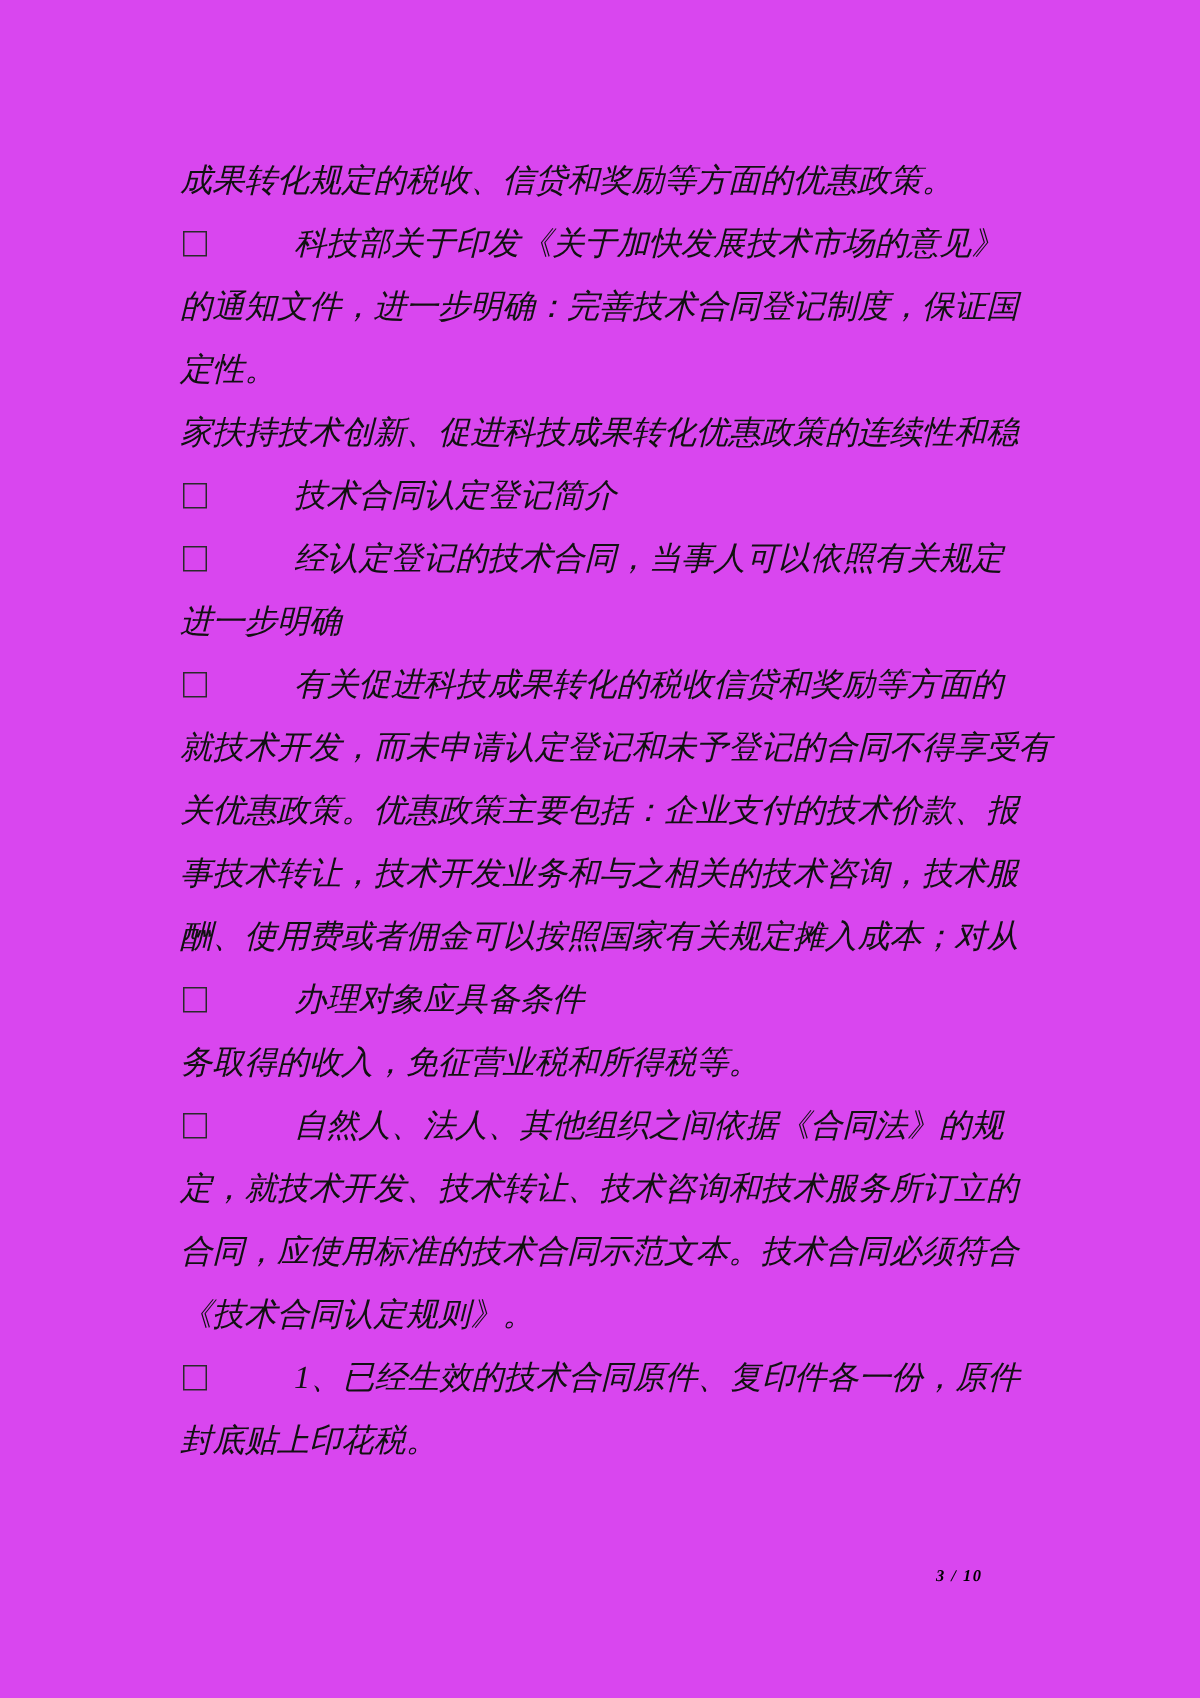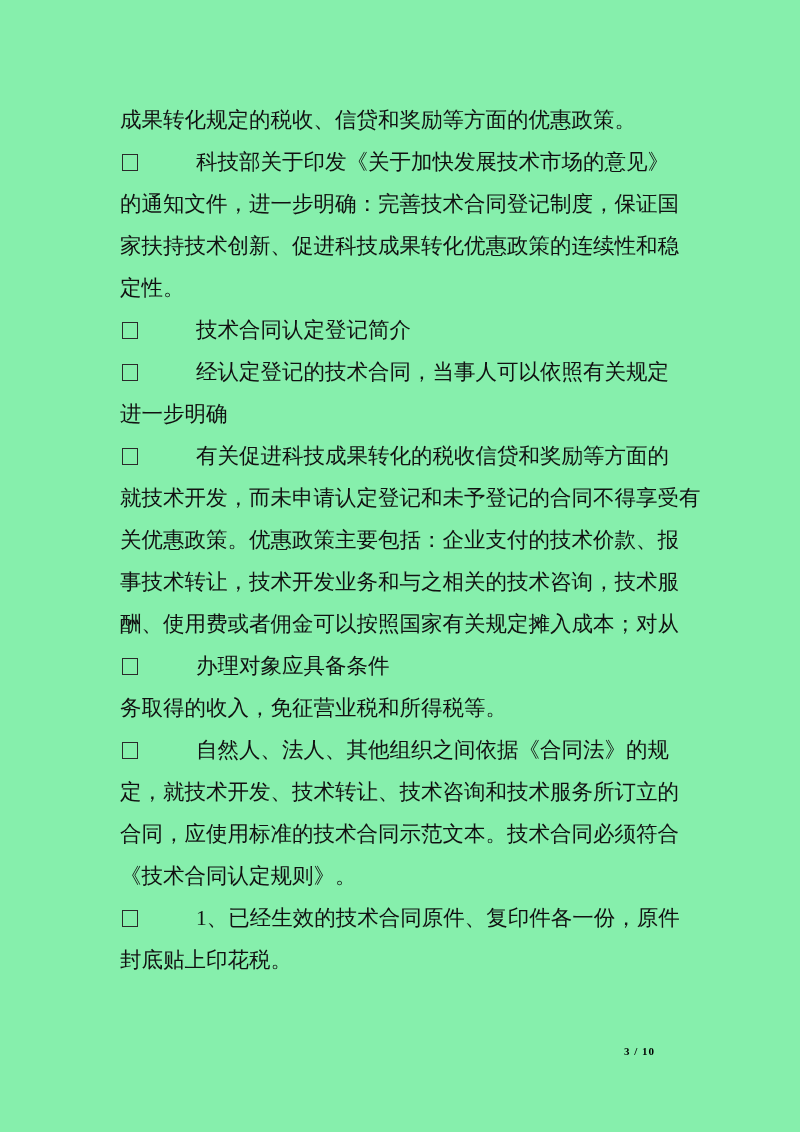--- a/index.html
+++ b/index.html
@@ -7,23 +7,24 @@
     padding: 0;
     width: 800px;
     height: 1132px;
     background: #ffffff;
     overflow: hidden;
   }
   .page {
     position: relative;
     width: 800px;
     height: 1132px;
-    background: #86efac;
+    background: #d946ef;
     font-family: "Liberation Serif", "DejaVu Serif", serif;
     color: #111111;
+    font-style: italic;
   }
   .text-block {
     position: absolute;
     left: 120px;
     top: 99px;
     width: 566px;
   }
   .line {
     height: 42px;
     line-height: 42px;
@@ -55,22 +56,22 @@
   }
 </style>
 </head>
 <body>
 
 <div class="page">
   <div class="text-block">
       <div class="line"><span>成果转化规定的税收、信贷和奖励等方面的优惠政策。</span></div>
       <div class="line"><span class="cbox"></span><span>科技部关于印发《关于加快发展技术市场的意见》</span></div>
       <div class="line"><span>的通知文件，进一步明确：完善技术合同登记制度，保证国</span></div>
+      <div class="line"><span>定性。</span></div>
       <div class="line"><span>家扶持技术创新、促进科技成果转化优惠政策的连续性和稳</span></div>
-      <div class="line"><span>定性。</span></div>
       <div class="line"><span class="cbox"></span><span>技术合同认定登记简介</span></div>
       <div class="line"><span class="cbox"></span><span>经认定登记的技术合同，当事人可以依照有关规定</span></div>
       <div class="line"><span>进一步明确</span></div>
       <div class="line"><span class="cbox"></span><span>有关促进科技成果转化的税收信贷和奖励等方面的</span></div>
       <div class="line"><span>就技术开发，而未申请认定登记和未予登记的合同不得享受有</span></div>
       <div class="line"><span>关优惠政策。优惠政策主要包括：企业支付的技术价款、报</span></div>
       <div class="line"><span>事技术转让，技术开发业务和与之相关的技术咨询，技术服</span></div>
       <div class="line"><span>酬、使用费或者佣金可以按照国家有关规定摊入成本；对从</span></div>
       <div class="line"><span class="cbox"></span><span>办理对象应具备条件</span></div>
       <div class="line"><span>务取得的收入，免征营业税和所得税等。</span></div>

